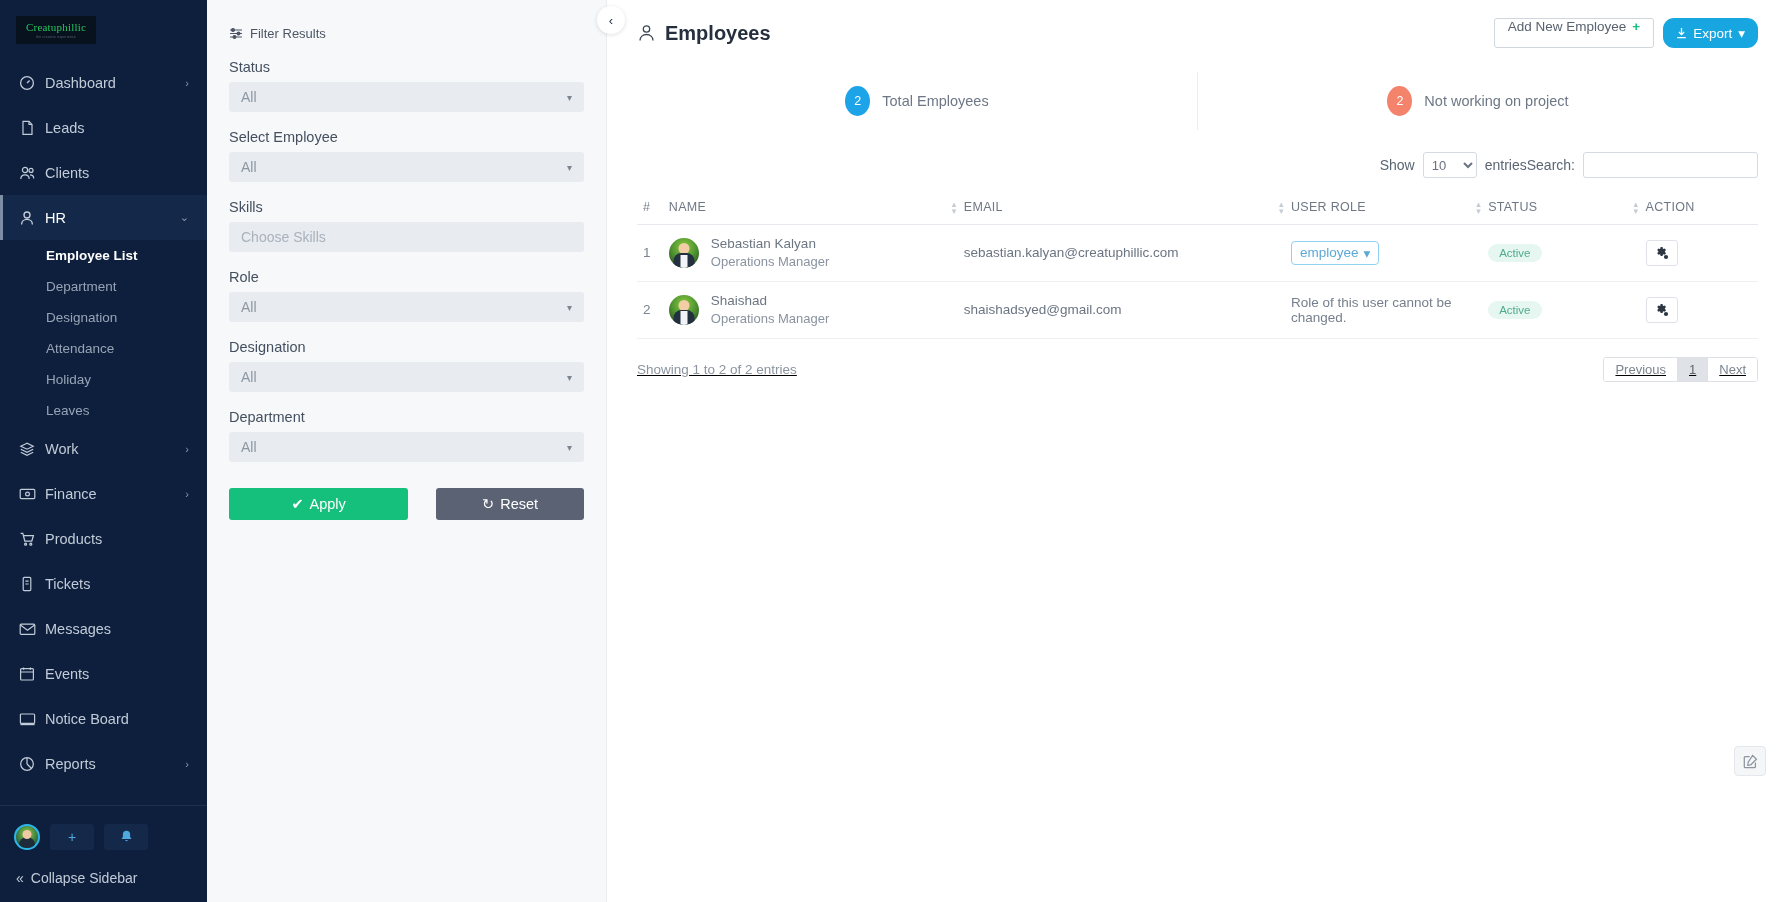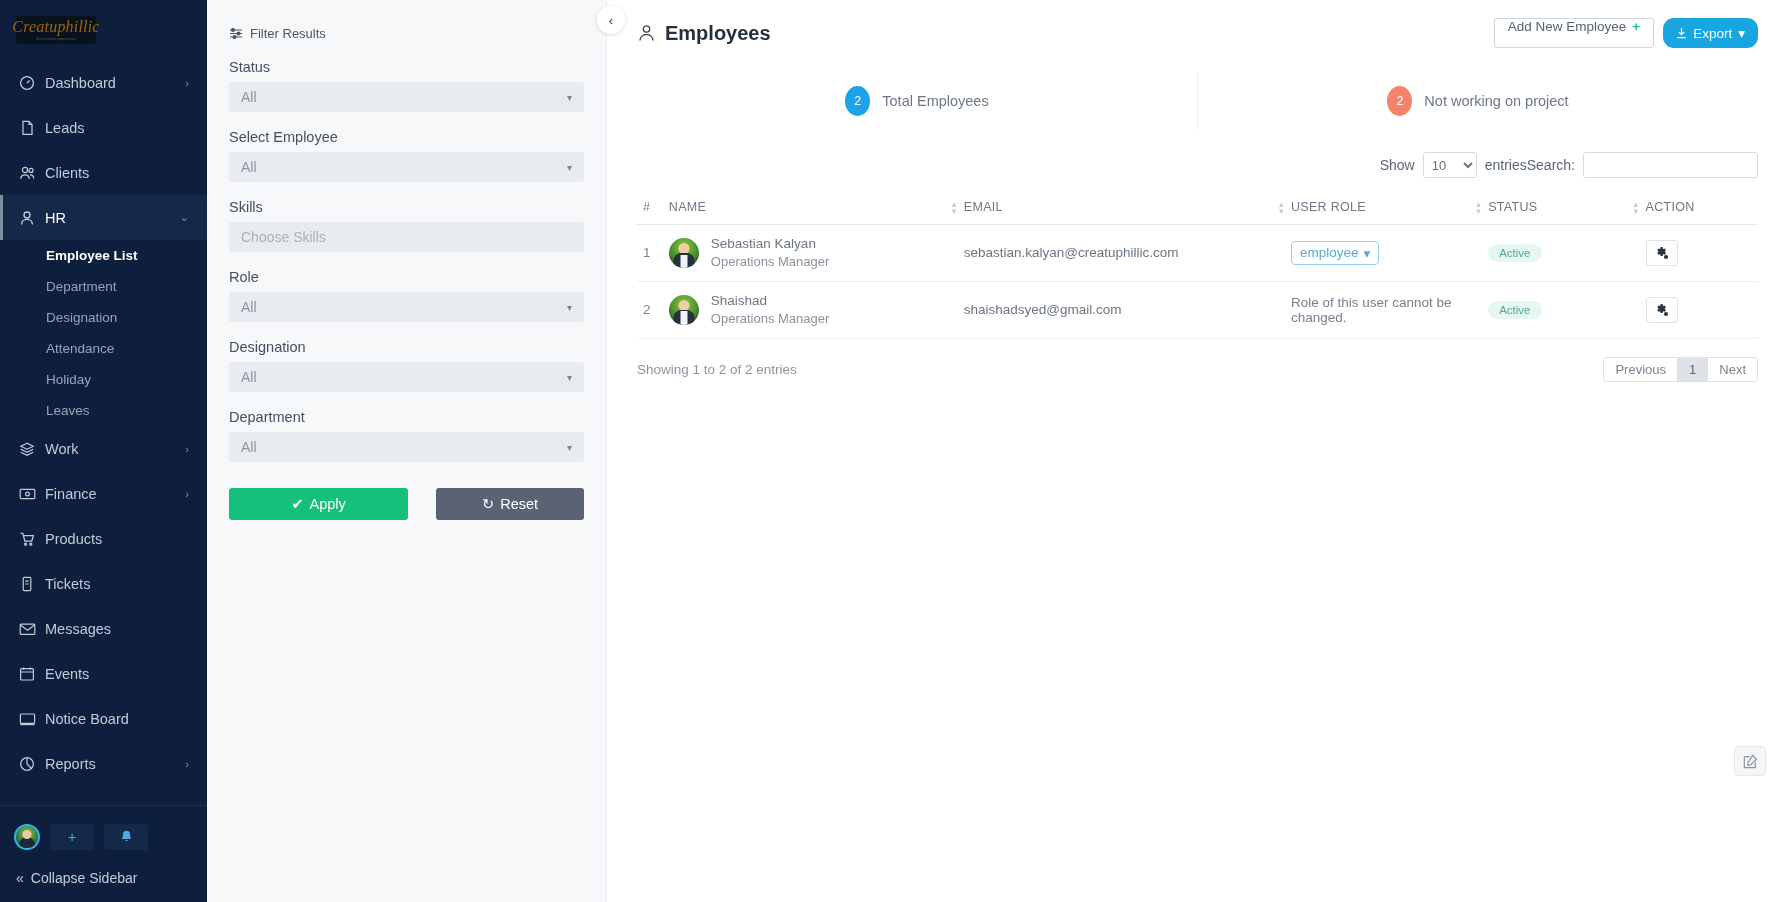--- a/index.html
+++ b/index.html
@@ -21,23 +21,23 @@
   }
   .logo-wrap { padding: 16px 14px 14px 16px; }
   .logo-box {
     background: #08121f;
     width: 80px; height: 28px;
     display: flex; flex-direction: column;
     align-items: center; justify-content: center;
     border-radius: 1px;
   }
   .logo-text {
-    color: #a16207; font-size: 16px;
+    color: #22c55e; font-size: 11px;
     font-family: "Liberation Serif", serif;
-    letter-spacing: .2px; line-height: 1; font-style: italic;
+    letter-spacing: .2px; line-height: 1;
   }
   .logo-sub { color: #5b6576; font-size: 3.2px; letter-spacing:.3px; margin-top:2px; }
 
   .nav { flex: 1 1 auto; overflow: hidden; padding-top: 2px; }
   .nav-item {
     display: flex; align-items: center;
     height: 45px; padding: 0 18px 0 18px;
     color: #c2cbd8; font-size: 14.5px;
     position: relative; cursor: pointer;
   }
@@ -243,20 +243,21 @@
   }
   .action-btn {
     width: 32px; height: 26px; border:1px solid #dfe3e8; border-radius:3px;
     background:#fff; display:flex; align-items:center; justify-content:center;
     color:#2c3744; cursor:pointer;
   }
 
   .table-foot {
     display:flex; align-items:center; justify-content:space-between;
     margin-top: 18px;
+    text-decoration: underline;
   }
   .foot-info { color:#8b949f; font-size:13.5px; }
   .pager { display:flex; border:1px solid #dde1e6; border-radius:3px; overflow:hidden; }
   .pager div {
     padding: 4px 11px; font-size:13px; color:#7b848f; cursor:pointer;
     border-right: 1px solid #dde1e6; background:#fff;
   }
   .pager div:last-child { border-right: none; }
   .pager div.cur { background:#dfe3e7; color:#5d666f; }
 

